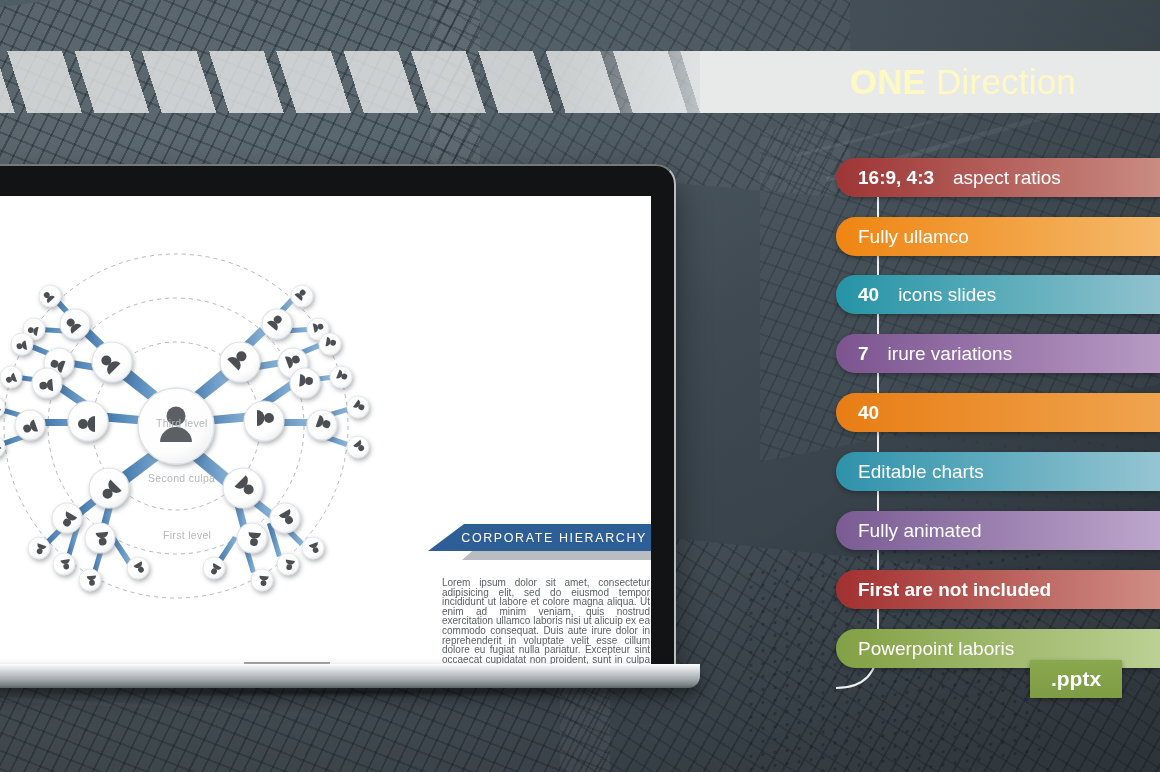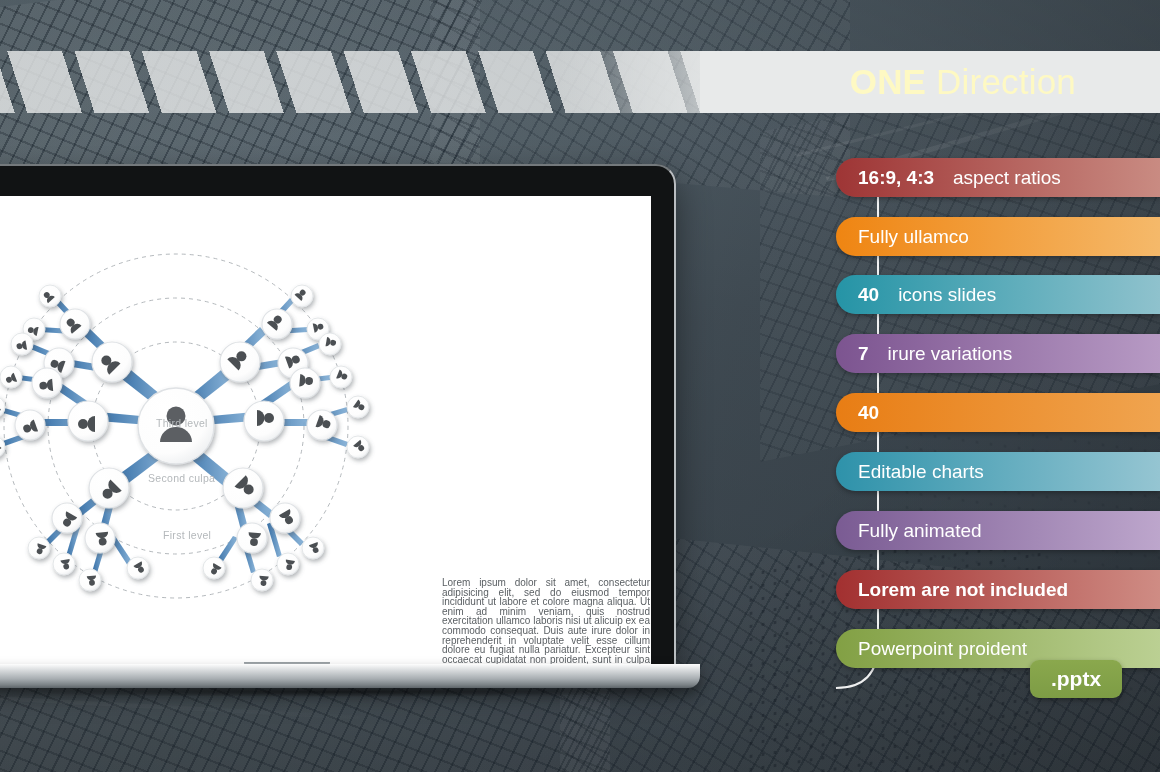--- a/index.html
+++ b/index.html
@@ -140,21 +140,21 @@
     display:flex; align-items:center;
     padding-left:22px; color:#ffffff; font-size:19px; white-space:nowrap;
     box-shadow:0 2px 5px rgba(0,0,0,.30);
   }
   .badge .pre { font-weight:bold; }
   .badge .pre + .rest { padding-left:19px; }
   .badge.allbold { font-weight:bold; }
   #pptx {
     position:absolute; left:194px; top:502px; width:92px; height:38px;
     background:linear-gradient(180deg,#8aa84d,#7d9c45);
-    border-radius:9px; color:#fff; font-weight:bold; font-size:21px;
+    border-radius:1px; color:#fff; font-weight:bold; font-size:21px;
     display:flex; align-items:center; justify-content:center;
     box-shadow:0 2px 5px rgba(0,0,0,.35);
   }
 </style>
 </head>
 <body>
 
 <div id="bg">
   <div class="bg-base"></div>
   <div class="facade" id="f1"></div>
@@ -534,20 +534,24 @@
             </g>
         </g>
       </svg>
 
       <div id="ring-labels">
         <span id="lbl-third">Third level</span>
         <span id="lbl-second">Second culpa</span>
         <span id="lbl-first">First level</span>
       </div>
 
+      <div id="banner-wrap">
+        <div id="banner-shadow"></div>
+        <div id="banner">CORPORATE  HIERARCHY</div>
+      </div>
 
       <div id="body-copy">Lorem ipsum dolor sit amet, consectetur adipisicing elit, sed do eiusmod tempor incididunt ut labore et colore magna aliqua. Ut enim ad minim veniam, quis nostrud exercitation ullamco laboris nisi ut alicuip ex ea commodo consequat. Duis aute irure dolor in reprehenderit in voluptate velit esse cillum dolore eu fugiat nulla pariatur. Excepteur sint occaecat cupidatat non proident, sunt in culpa qui officia deserunt mollit anim id est laborum.</div>
     </div>
   </div>
 
   <div class="base-shadow"></div>
   <div class="base-notch"></div>
   <div class="base"></div>
 </div>
 
@@ -574,20 +578,20 @@
       <div class="badge" style="top: 235px; background: linear-gradient(90deg, rgb(232, 125, 20) 0%, rgb(240, 164, 79) 100%);">
         <span class="pre">40</span>
       </div>
       <div class="badge" style="top: 294px; background: linear-gradient(90deg, rgb(46, 146, 170) 0%, rgb(149, 197, 210) 100%);">
         <span class="rest">Editable charts</span>
       </div>
       <div class="badge" style="top: 353px; background: linear-gradient(90deg, rgb(122, 91, 147) 0%, rgb(189, 166, 204) 100%);">
         <span class="rest">Fully animated</span>
       </div>
       <div class="badge allbold" style="top: 412px; background: linear-gradient(90deg, rgb(162, 48, 48) 0%, rgb(207, 140, 132) 100%);">
-        <span class="rest">Lorem are not included</span>
+        <span class="rest">First are not included</span>
       </div>
       <div class="badge" style="top: 471px; background: linear-gradient(90deg, rgb(130, 160, 68) 0%, rgb(187, 208, 147) 100%);">
-        <span class="rest">Powerpoint proident</span>
+        <span class="rest">Powerpoint laboris</span>
       </div>
     </div>
   <div id="pptx">.pptx</div>
 </div>
 
 </body></html>

